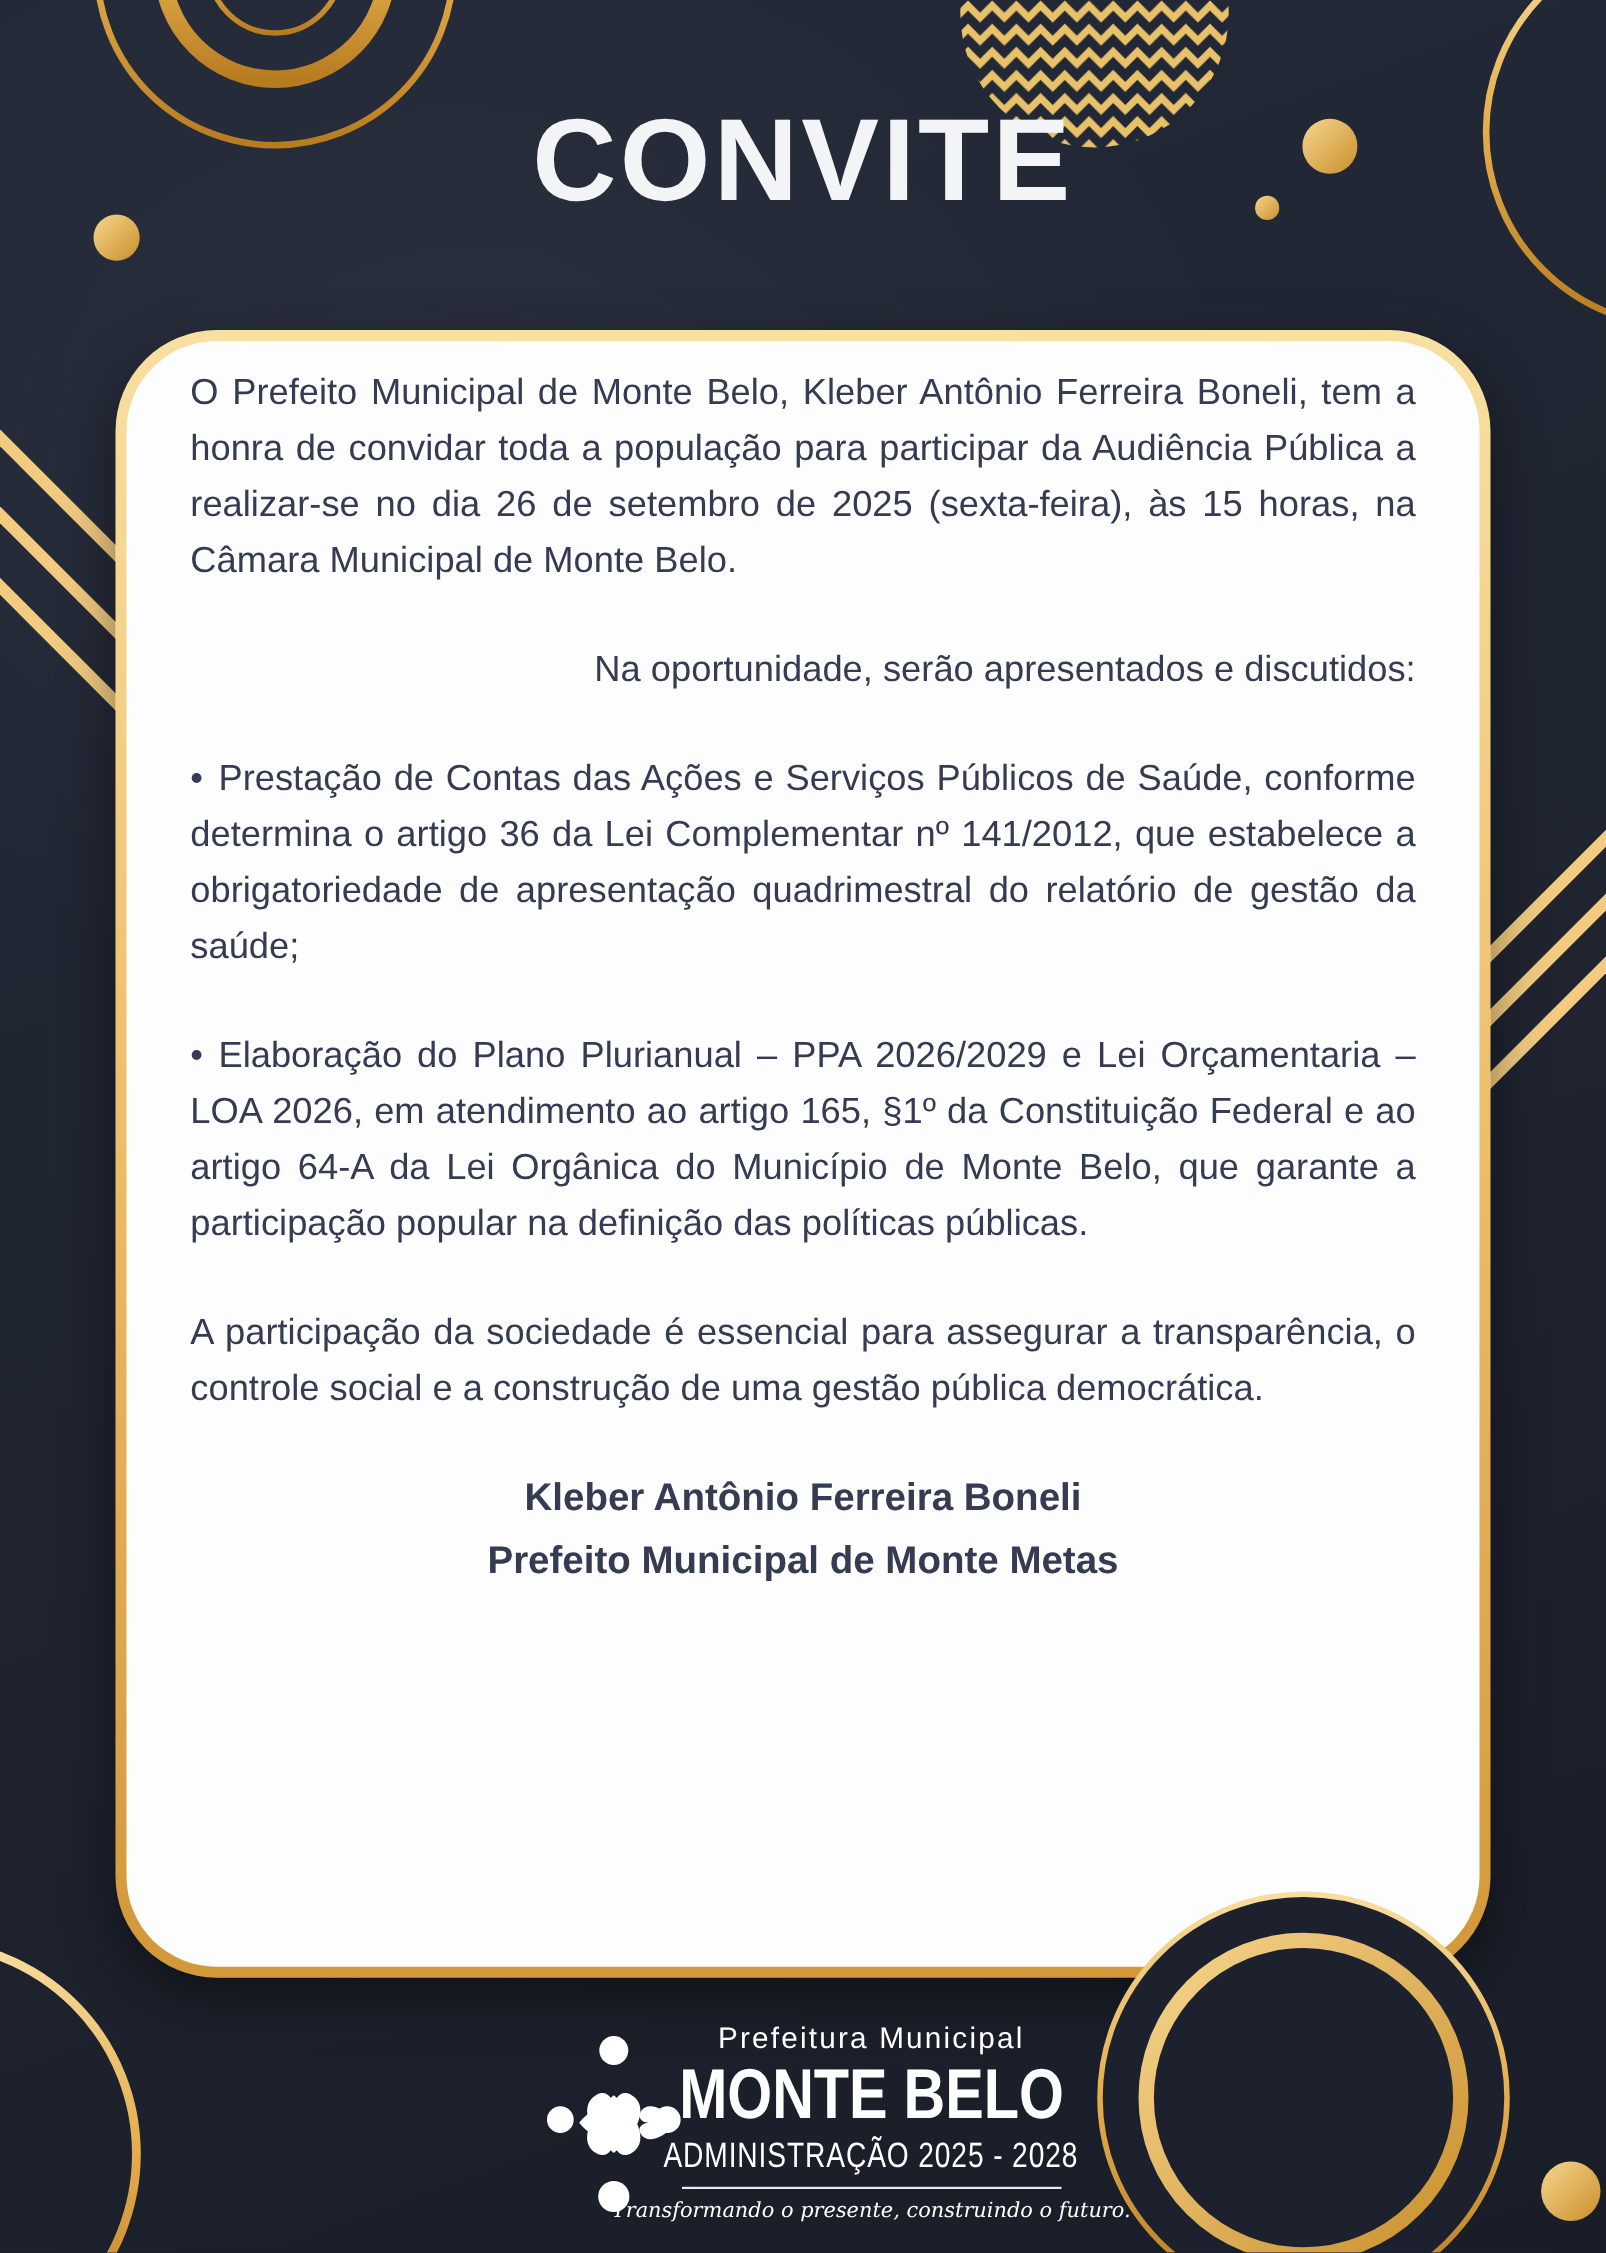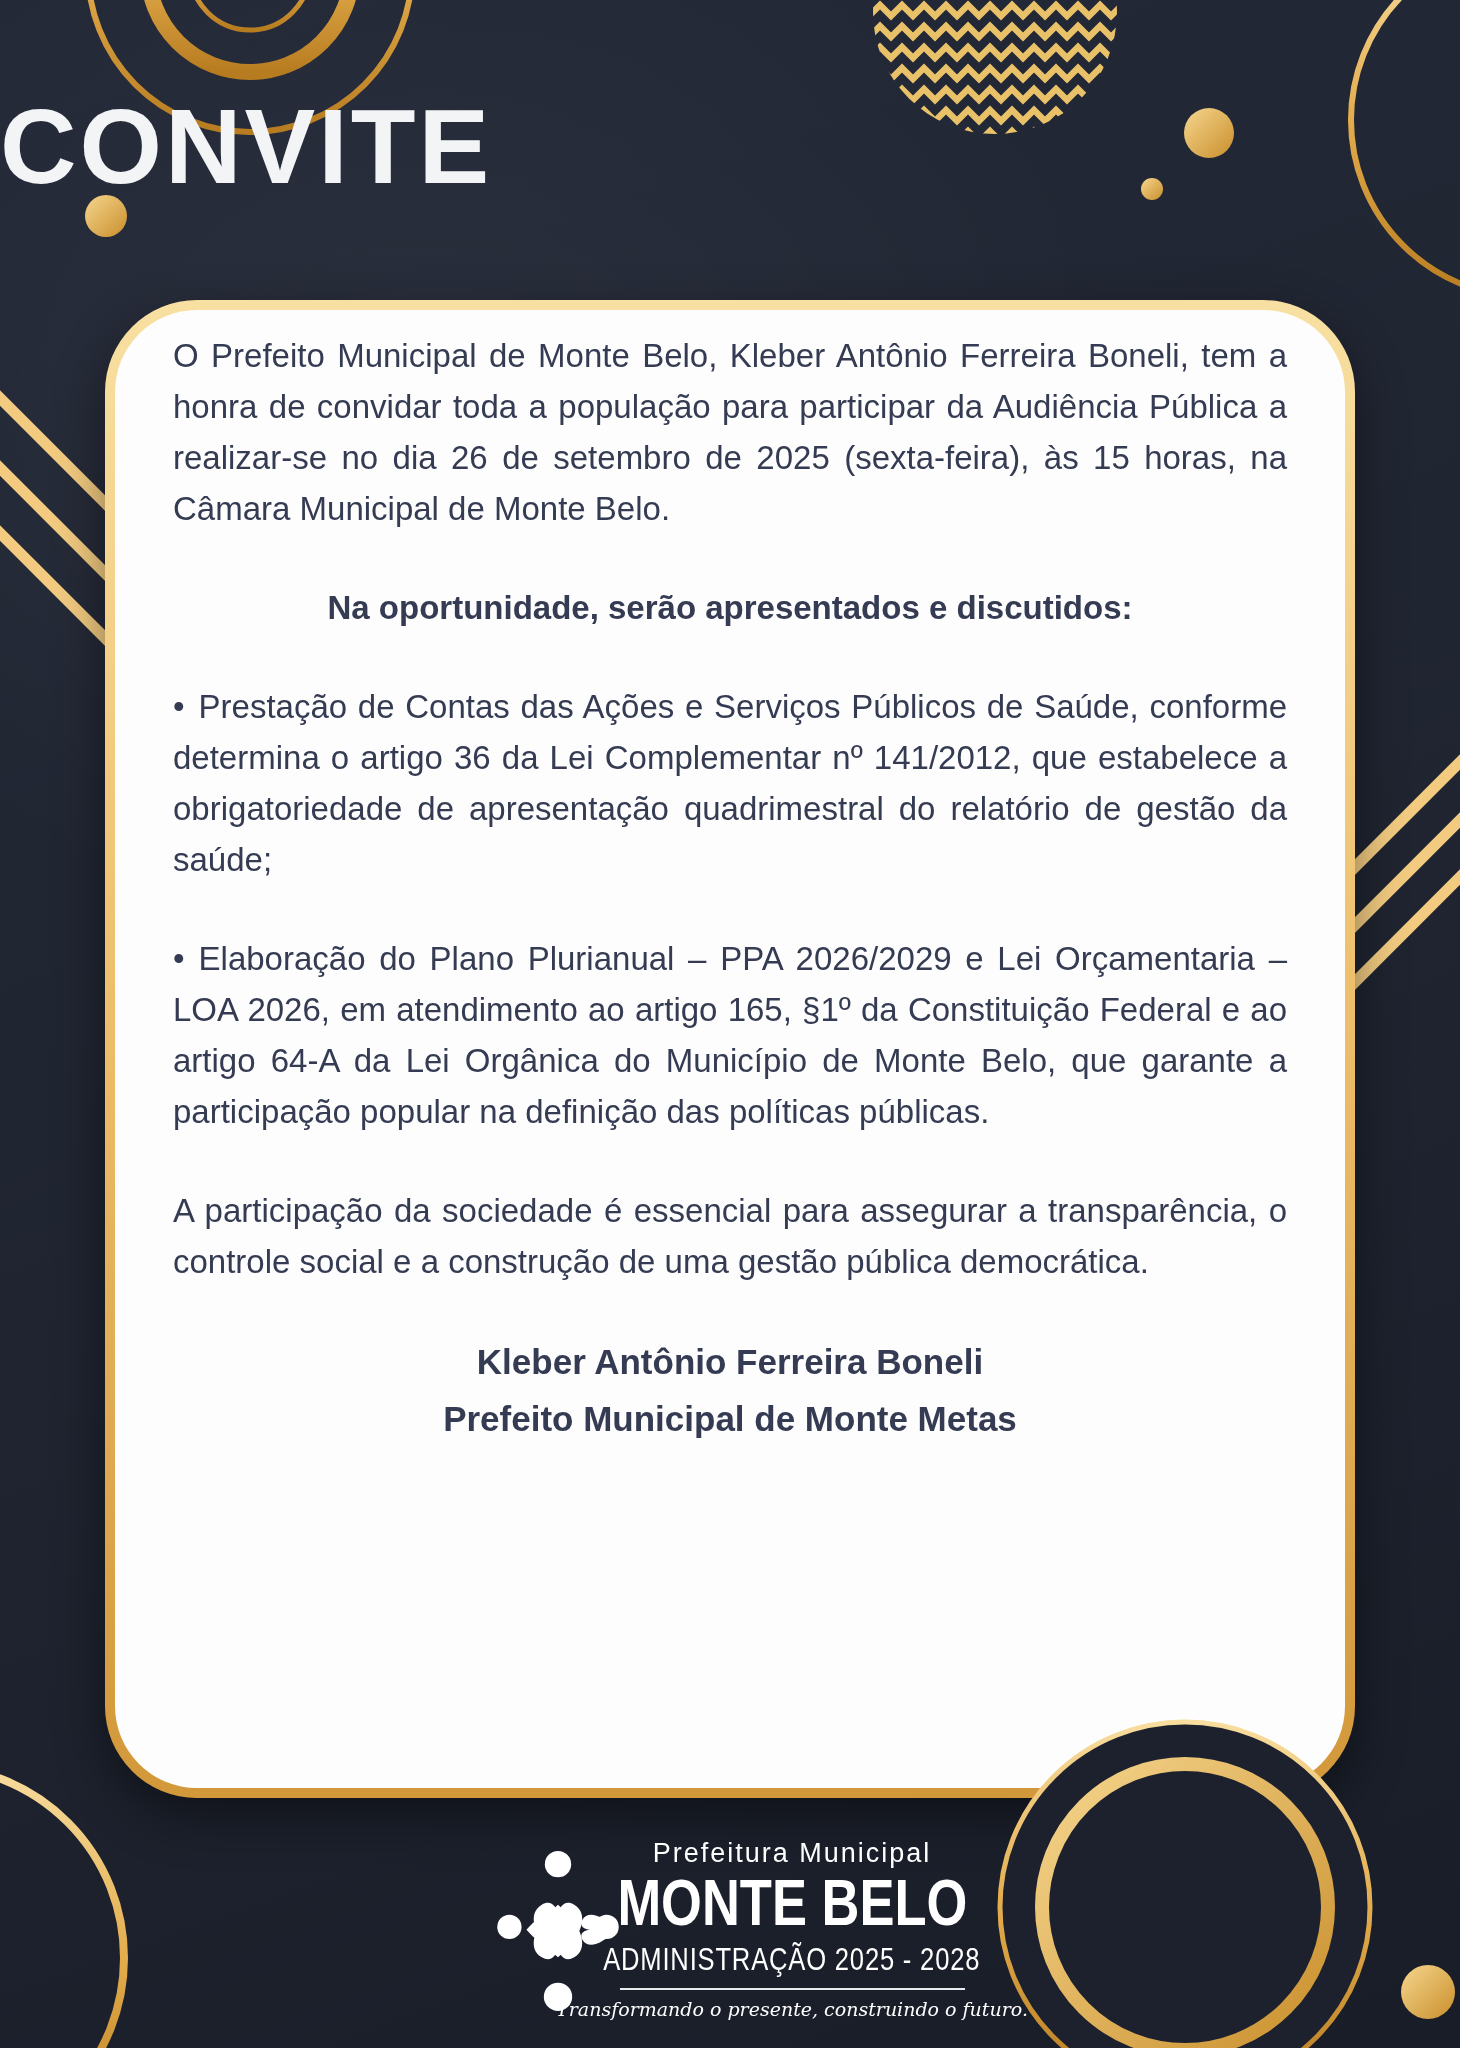--- a/index.html
+++ b/index.html
@@ -8,42 +8,42 @@
     width:1460px;height:2048px;
     background:
       radial-gradient(1200px 900px at 30% 20%, rgba(255,255,255,0.04), rgba(0,0,0,0) 60%),
       linear-gradient(160deg,#242938 0%,#1f2430 55%,#191d28 100%);
     overflow:hidden;
     font-family:"Liberation Sans", sans-serif;
   }
   svg.decor{position:absolute;left:0;top:0;width:1460px;height:2048px;pointer-events:none;}
   .title{
     position:absolute;top:86px;left:0;width:100%;
-    margin:0;
+    margin:0;text-align:center;
     font-size:106px;font-weight:800;letter-spacing:3px;
     color:#f3f4f6;z-index:3;
   }
   .card{
     position:absolute;left:105px;top:300px;width:1250px;height:1498px;
     border-radius:92px;
     background:linear-gradient(180deg,#f8e0a2 0%,#eec06e 45%,#d2983a 100%);
     box-shadow:0 18px 50px rgba(0,0,0,0.45);
     z-index:2;
   }
   .card-inner{
     position:absolute;left:10px;top:10px;right:10px;bottom:10px;
     background:#fdfdfd;border-radius:82px;
     padding:20px 58px 15px 58px;
     box-sizing:border-box;
     color:#343b52;
     font-size:33px;line-height:51px;
     text-align:justify;
   }
   .card-inner p{margin:0;}
-  .heading{margin-top:48px !important;text-align:center;font-weight:bold;}
+  .heading{margin-top:48px !important;text-align:right;font-weight:normal;}
   .gap{margin-top:48px !important;}
   .marker{margin-right:14px;}
   .signature{margin-top:46px;text-align:center;font-weight:bold;font-size:35px;line-height:57px;}
   .footer{
     position:absolute;left:0;top:1838px;width:100%;
     display:flex;justify-content:center;align-items:center;
     z-index:3;color:#ffffff;
   }
   .emblem{width:124px;height:162px;flex:0 0 auto;margin-top:4px;}
   .logo-text{display:flex;flex-direction:column;align-items:center;width:345px;}

